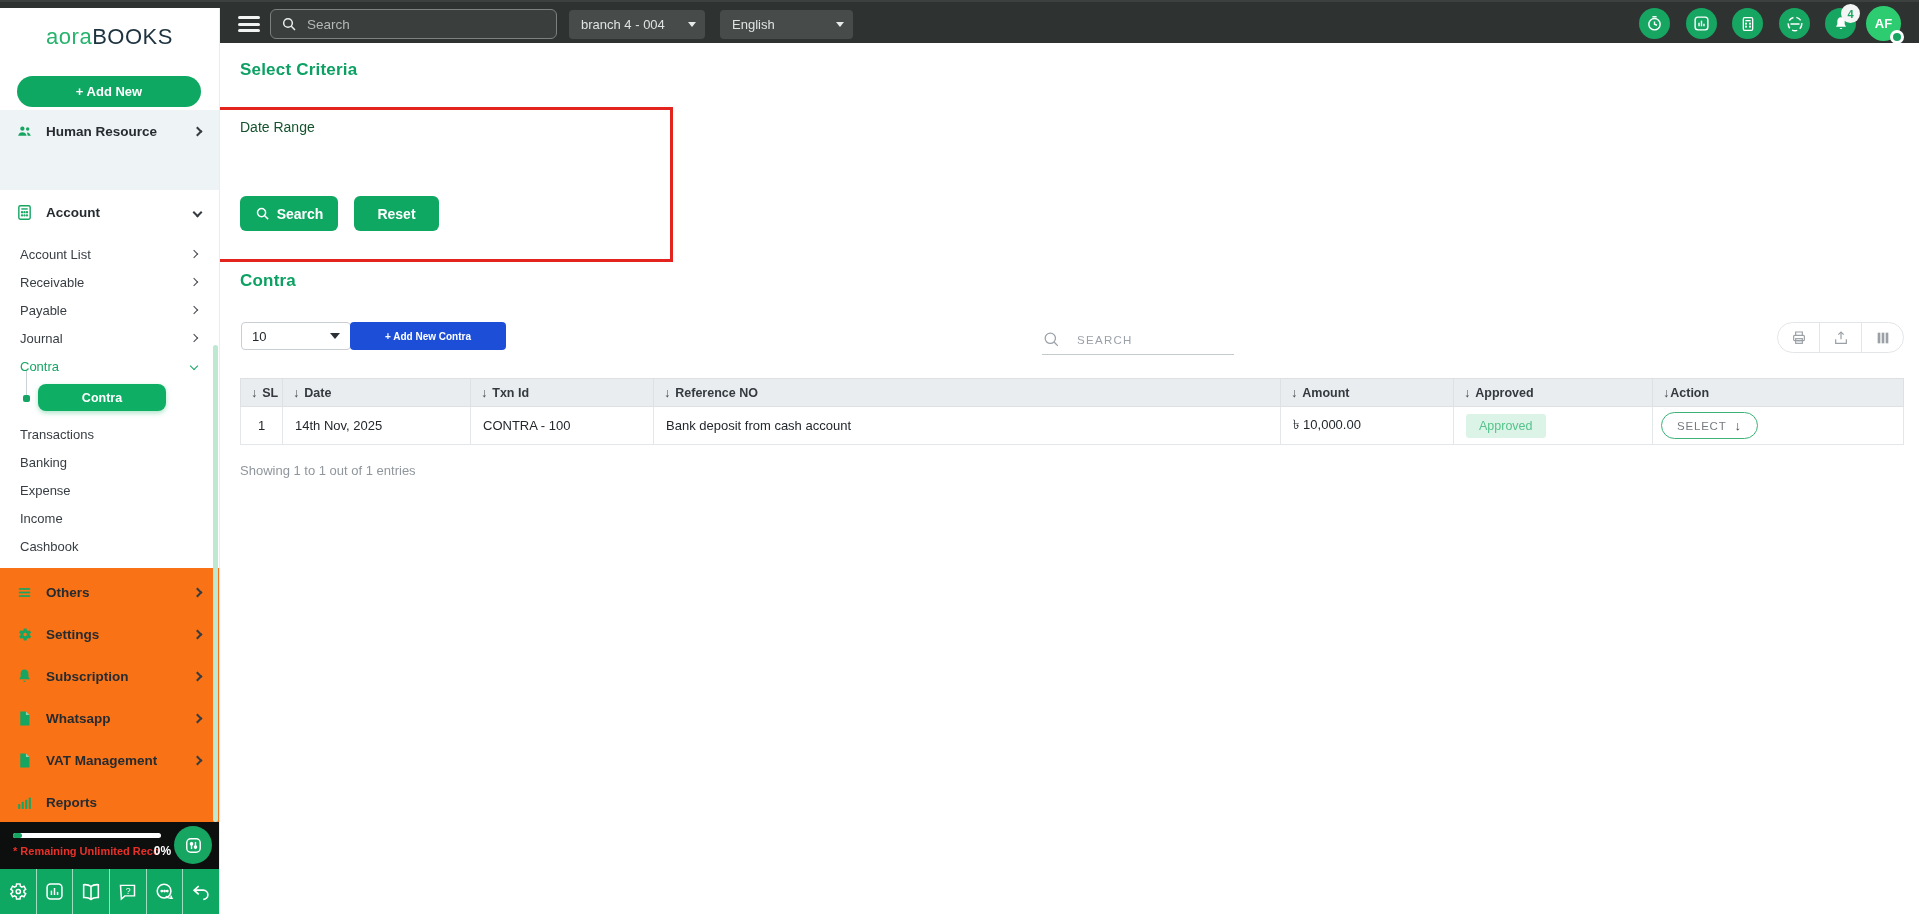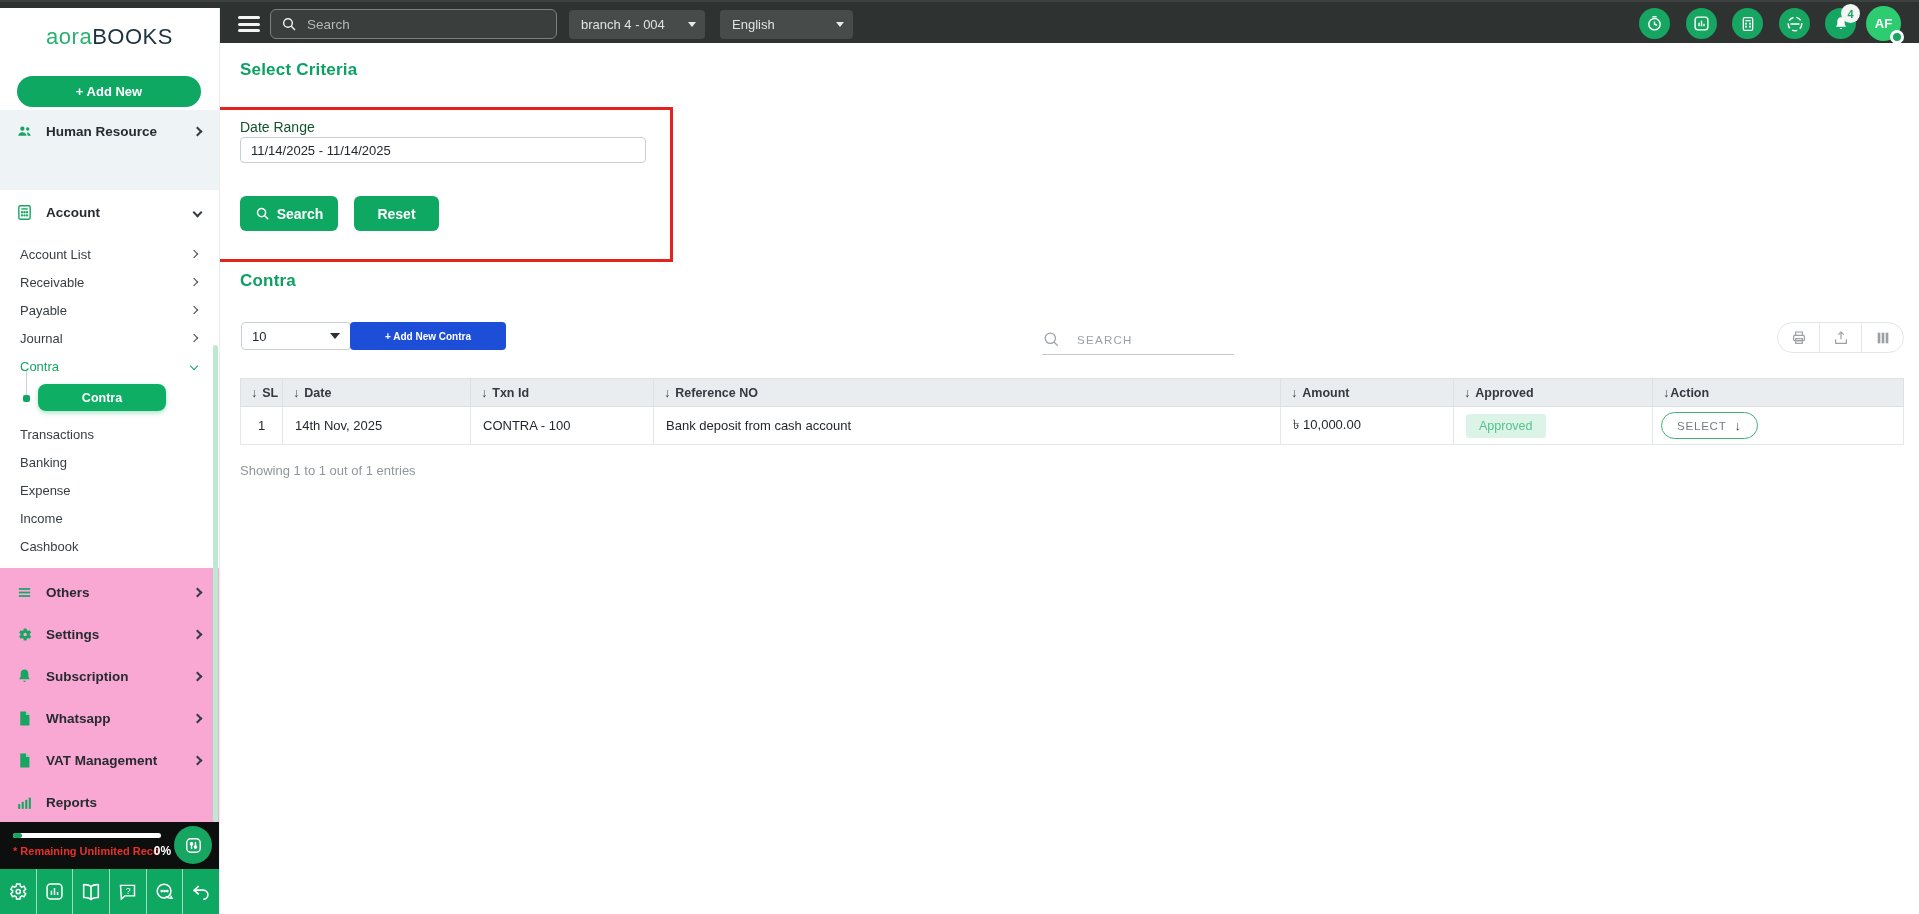--- a/index.html
+++ b/index.html
@@ -24,21 +24,21 @@
   .tb-status { position:absolute; right:-3px; bottom:-3px; width:14px; height:14px; border-radius:50%; background:#fff; display:flex; align-items:center; justify-content:center; }
   .tb-status i { width:8px; height:8px; border-radius:50%; background:#17a562; }
 
   
   .sidebar { position:absolute; left:0; top:8px; width:220px; height:906px; background:#fff; border-right:1px solid #e9edef; z-index:5; }
   .logo { position:absolute; left:0; top:0; width:100%; height:58px; display:flex; align-items:center; justify-content:center; font-size:22px; font-weight:normal; letter-spacing:.5px; }
   .logo .g { color:#27b36d; }
   .logo .d { color:#1d3340; }
   .addnew { position:absolute; left:17px; top:68px; width:184px; height:31px; background:#0fa863; color:#fff; border:none; border-radius:17px; font-size:13px; font-weight:bold; cursor:pointer; font-family:"Liberation Sans",sans-serif; }
   .secA { position:absolute; left:0; top:102px; width:219px; height:80px; background:#eef3f5; overflow:hidden; }
-  .secC { position:absolute; left:0; top:560px; width:219px; height:254px; background:#f9a8d4;text-align:center; }
+  .secC { position:absolute; left:0; top:560px; width:219px; height:254px; background:#f97316;text-align:center; }
   .nav-row { position:relative; display:flex; align-items:center; height:42px; padding:0 18px 0 16px; cursor:pointer; }
   .nav-row .nicon { width:17px; height:17px; color:#17a562; margin-right:13px; flex:none; }
   .nav-row .nlabel { font-size:13.5px; font-weight:bold; color:#262b30; }
   .chev { width:7px; height:7px; border-right:2px solid #363c42; border-bottom:2px solid #363c42; margin-left:auto; }
   .chev.r { transform:rotate(-45deg); }
   .chev.d { transform:rotate(45deg); }
   .sub-row { position:absolute; left:0; width:219px; height:28px; display:flex; align-items:center; padding:0 22px 0 20px; cursor:pointer; }
   .sub-row .slabel { font-size:13px; color:#373d43; }
   .sub-row .schev { width:6px; height:6px; border-right:1.8px solid #40464c; border-bottom:1.8px solid #40464c; transform:rotate(-45deg); margin-left:auto; }
   .sub-row.green .slabel { color:#14a564; }
@@ -352,21 +352,20 @@
           </svg>
       </div>
     </div>
   </div>
 
   <div class="content">
     <div class="h-green" style="top:17px">Select Criteria</div>
 
     <div class="redbox"></div>
     <div class="f-label">Date Range</div>
-    <input class="date-input" value="11/14/2025 - 11/14/2025" style="">
 
     <button class="btn search">
       <svg width="15" height="15" viewBox="0 0 24 24" fill="none" stroke="#fff" stroke-width="2.4">
           <circle cx="10.5" cy="10.5" r="6.5"></circle>
           <line x1="15.5" y1="15.5" x2="21" y2="21"></line>
         </svg>
       <span>Search</span>
     </button>
     <button class="btn reset">Reset</button>
 

